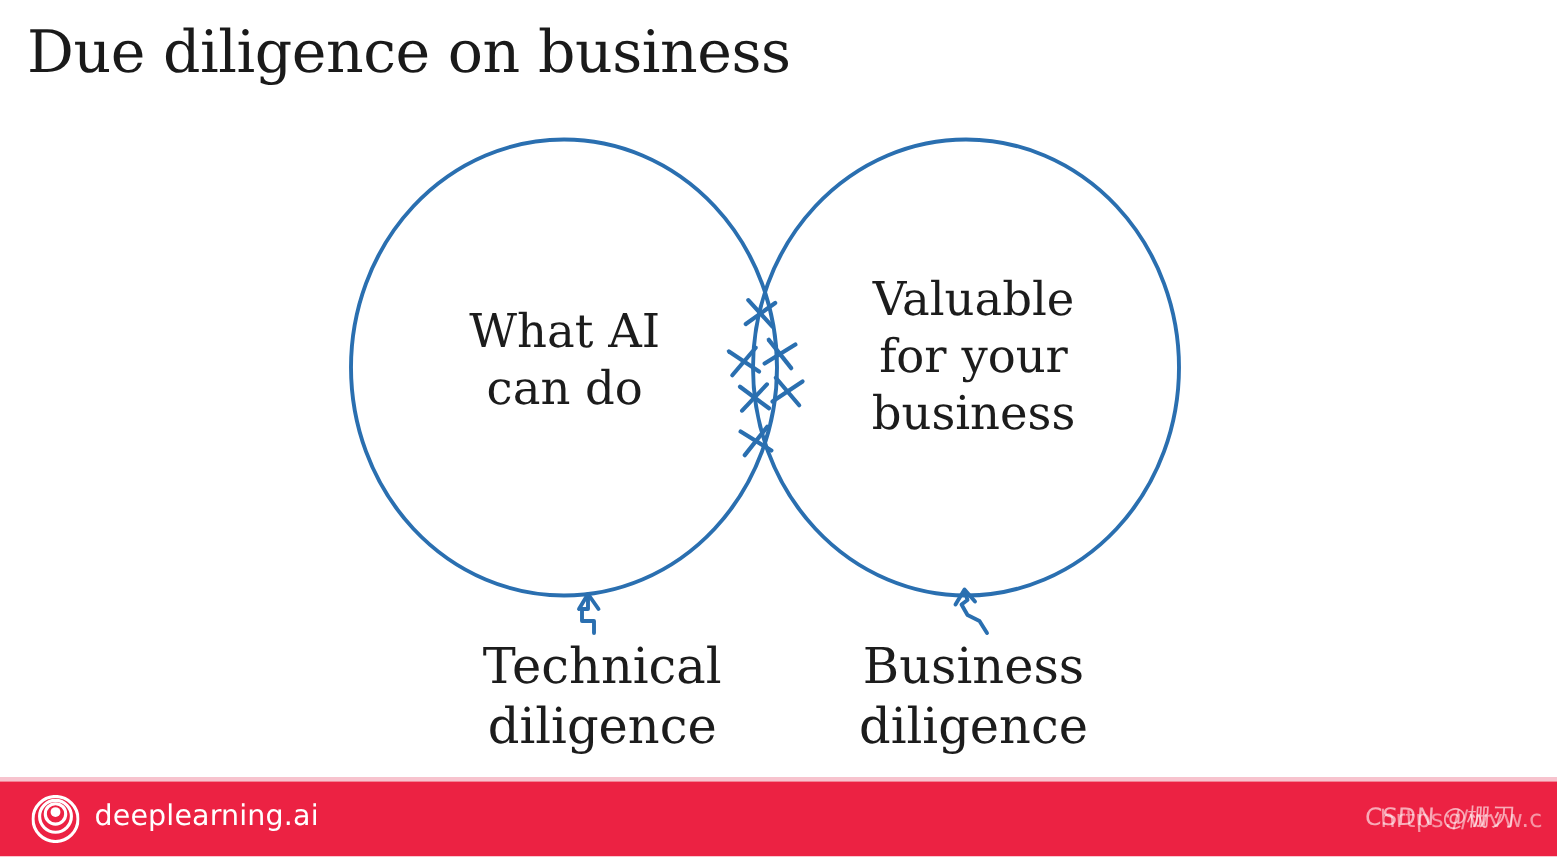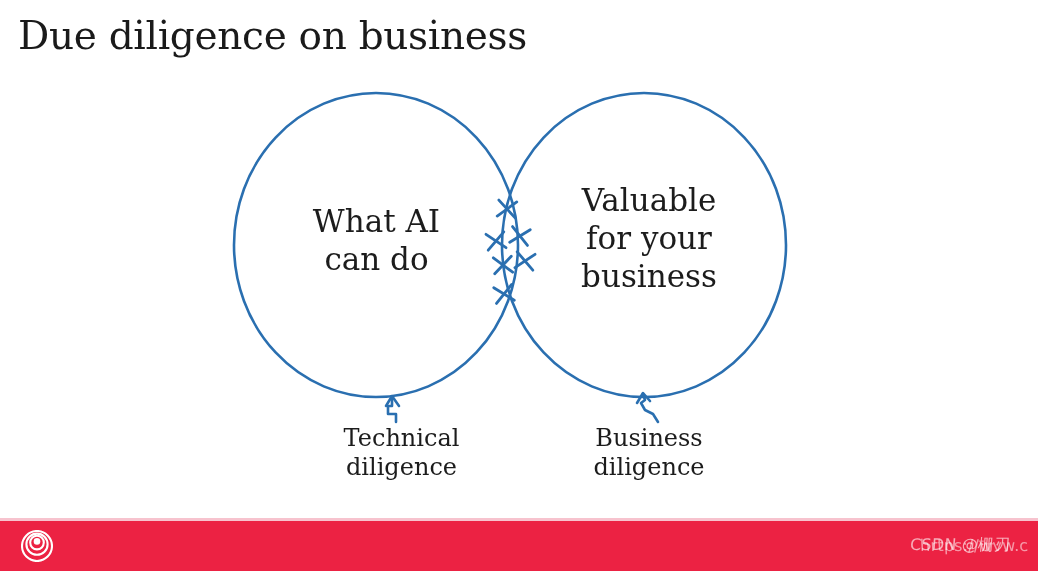--- a/index.html
+++ b/index.html
@@ -66,21 +66,21 @@
   }
 
   
   .annotation-label {
     position: absolute;
     font-family: "DejaVu Serif", serif;
     color: #1c1c1c;
     text-align: center;
     line-height: 1.20;
     white-space: pre-line;
-    font-size: 24px;
+    font-size: 33px;
   }
   #label-technical-diligence {
     left: 262px; top: 424px;
     width: 205px;
   }
   #label-business-diligence {
     left: 512px; top: 424px;
     width: 200px;
   }
 
@@ -209,19 +209,20 @@
 
   <div id="footer-bar"></div>
 
   <svg id="footer-logo" viewBox="0 0 32 32" xmlns="http://www.w3.org/2000/svg">
     <circle cx="16" cy="16" r="15" fill="none" stroke="#ffffff" stroke-width="2.1"></circle>
     <circle cx="16" cy="14.2" r="10.6" fill="none" stroke="#ffffff" stroke-width="2.1"></circle>
     <circle cx="16" cy="12.6" r="6.8" fill="none" stroke="#ffffff" stroke-width="2.1"></circle>
     <circle cx="16" cy="11.4" r="3.3" fill="#ffffff"></circle>
   </svg>
 
+  <div id="footer-brand">deeplearning.ai</div>
 
   <div id="watermark">
     <div class="wm-line" id="watermark-text-b">hrtps://wvw.c</div>
     <div class="wm-line" id="watermark-text-a">CSDN @栅刃</div>
   </div>
 
 </div>
 
 </body></html>

